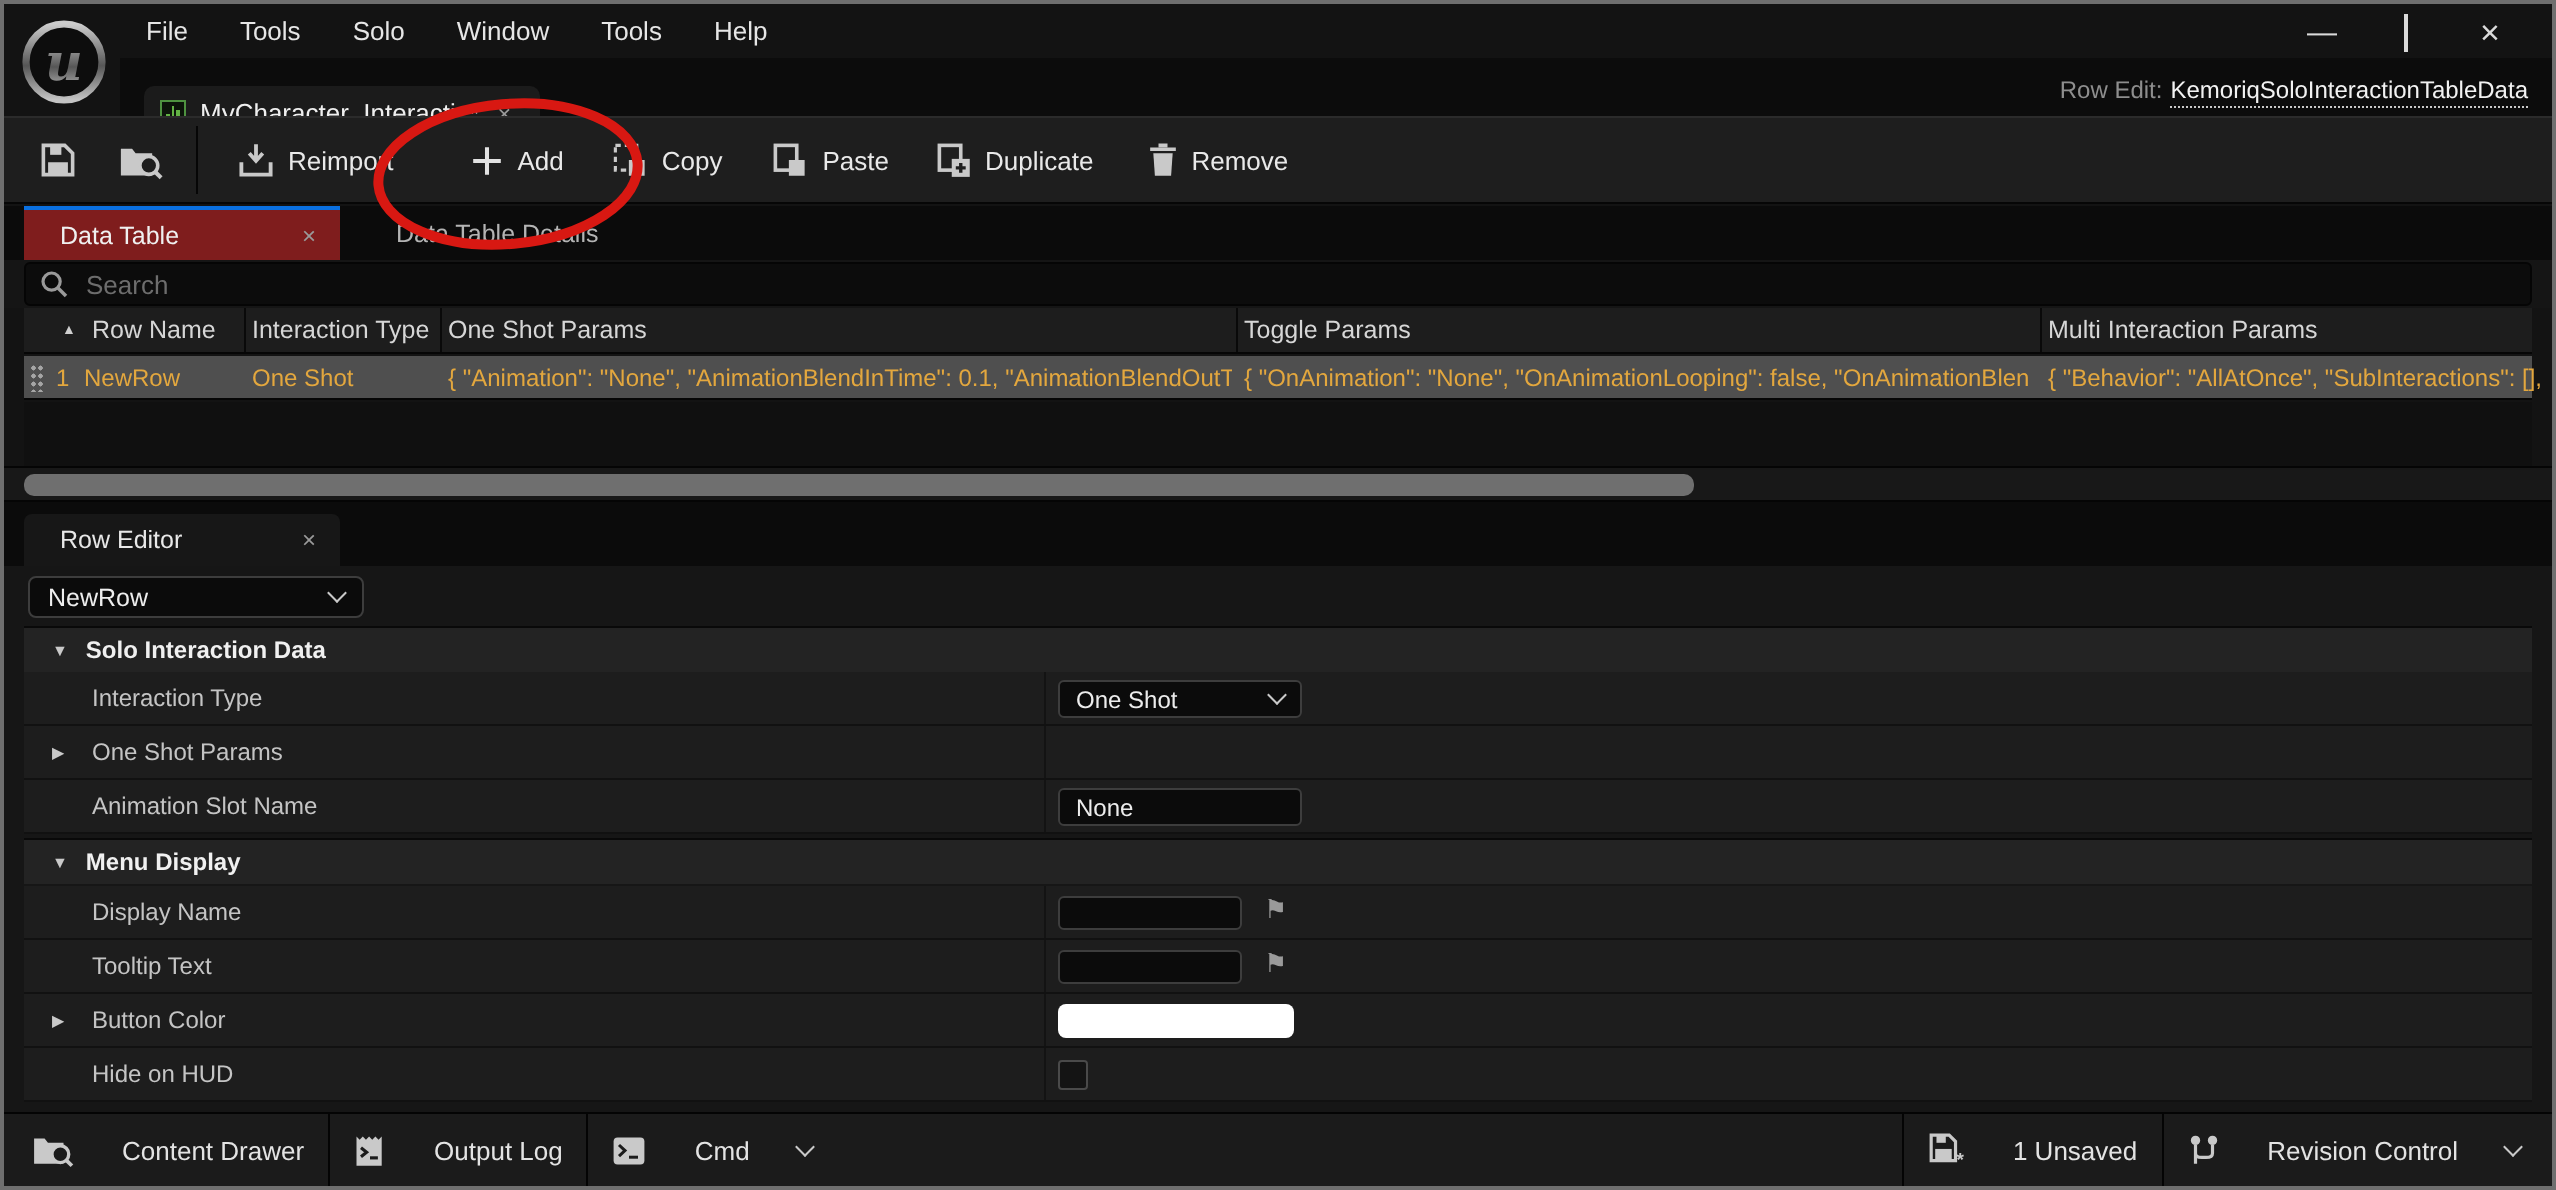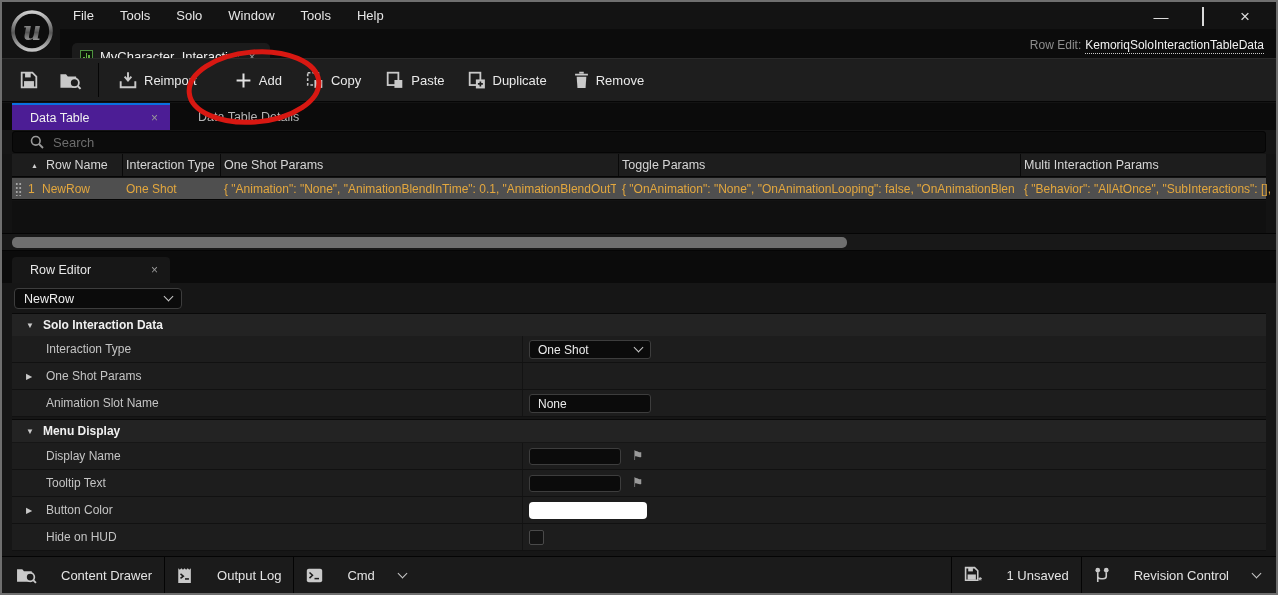--- a/index.html
+++ b/index.html
@@ -31,28 +31,28 @@
   
   .toolbar{position:absolute;left:0;top:56px;right:0;height:44px;background:#1e1e1e;
     border-top:1px solid #2b2b2b;border-bottom:1px solid #060606;display:flex;align-items:center;}
   .tb-btn{display:flex;align-items:center;gap:7px;color:#e9e9e9;font-size:13px;cursor:default;}
   .tb-sep{width:1px;height:34px;background:#060606;margin-left:16px;}
   .tb-btn svg{display:block;}
   
   .annotation{position:absolute;left:182px;top:44px;z-index:60;pointer-events:none;}
   
   .panel-tabs{position:absolute;left:0;top:101px;right:0;height:27px;background:#0b0b0b;}
-  .ptab-active{position:absolute;left:10px;top:0;width:158px;height:27px;background:#4c1d95;
+  .ptab-active{position:absolute;left:10px;top:0;width:158px;height:27px;background:#7f1d1d;
     border-top:2px solid #0a70e0;display:flex;align-items:center;padding:0 12px 0 18px;}
   .ptab-active .t{color:#f0f0f0;font-size:12.5px;flex:1;}
   .ptab-inactive{position:absolute;left:180px;top:0;height:27px;display:flex;align-items:center;padding:0 16px;color:#b4b4b4;font-size:12.5px;}
   
   .search-band{position:absolute;left:0;top:128px;right:0;height:24px;background:#151515;}
   .search-box{position:absolute;left:10px;right:10px;top:1px;height:22px;background:#0c0c0c;
-    border:1px solid #050505;border-radius:3px;display:flex;align-items:center;padding:0 17px;gap:7px;}
+    border:1px solid #050505;border-radius:3px;display:flex;align-items:center;padding:0 7px;gap:7px;}
   .search-box input{flex:1;background:transparent;border:none;outline:none;color:#cfcfcf;font-size:13px;font-family:inherit;}
   .search-box input::placeholder{color:#6d6d6d;}
   
   .thead{position:absolute;left:10px;right:10px;top:152px;height:23px;background:#1d1d1d;border-bottom:1px solid #060606;}
   .thead .cell{position:absolute;top:0;height:23px;line-height:23px;color:#d6d6d6;font-size:12.5px;white-space:nowrap;}
   .col-div{position:absolute;top:0;bottom:0;width:1px;background:#090909;}
   .sort-icon{position:absolute;left:19px;top:0;line-height:23px;font-size:7px;color:#cfcfcf;}
   .trow{position:absolute;left:10px;right:10px;top:176px;height:22px;background:#4f4f4f;border-bottom:1px solid #060606;}
   .trow .cell{position:absolute;top:0;height:22px;line-height:22px;color:#e3a73e;font-size:12px;white-space:nowrap;overflow:hidden;}
   .drag-handle{position:absolute;left:3px;top:4px;width:7px;height:14px;

